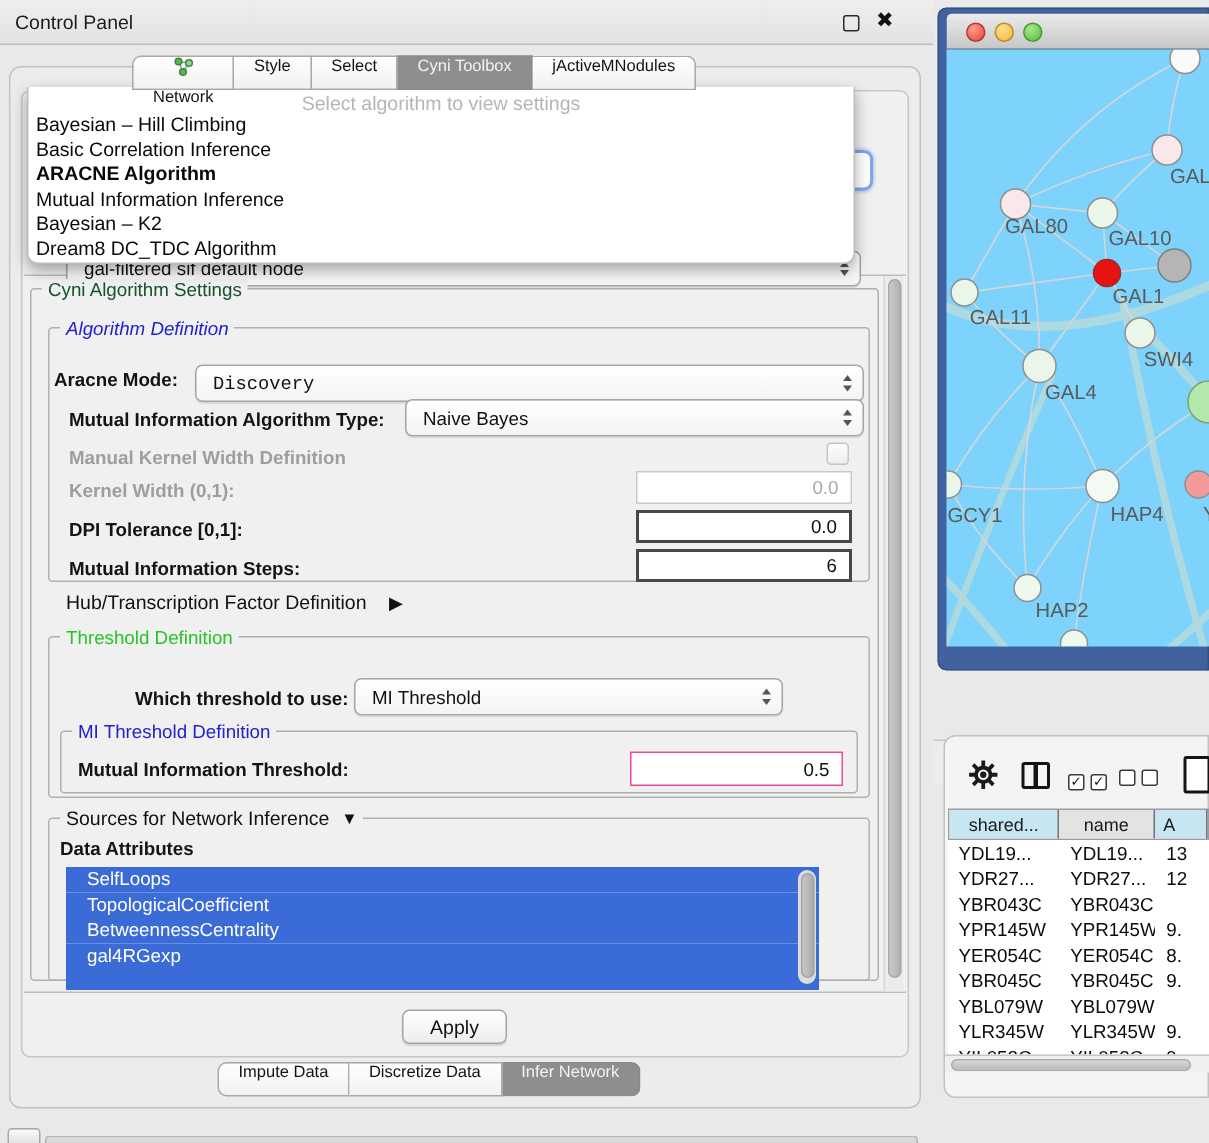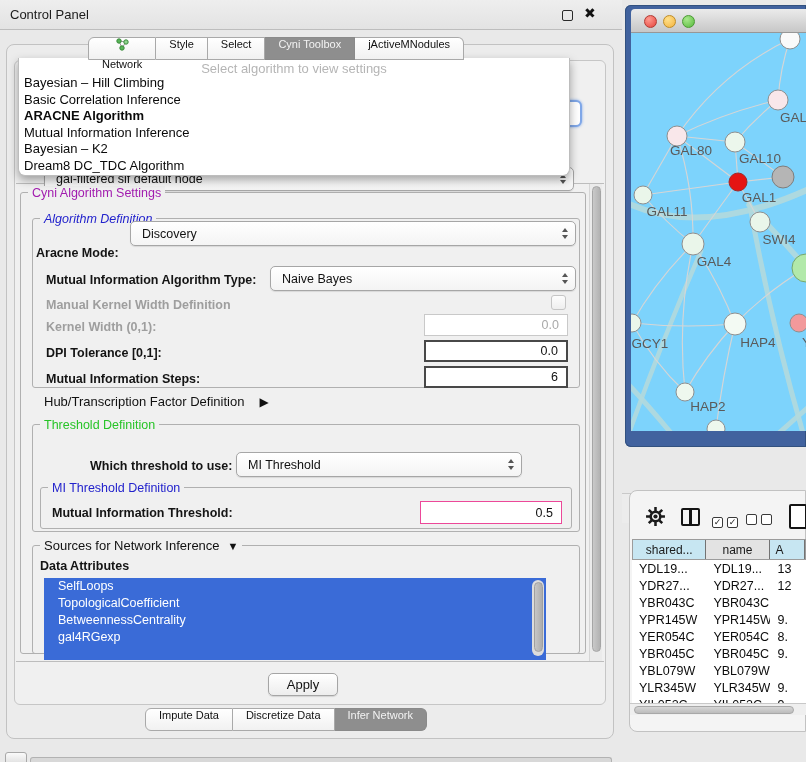--- a/index.html
+++ b/index.html
@@ -37,21 +37,21 @@
   .hidden-combo { left:44px; top:167px; width:530px; height:24px; z-index:2; color:#9a9a9a; }
   .focus-sliver { left:556px; top:100px; width:26px; height:27px; border:2px solid #7fa7e8; border-radius:6px; background:#fff;
                   box-shadow:0 0 3px #7fa7e8; z-index:2; }
 
   
   .viewport { left:16px; top:183px; width:588px; height:479px; background:#f0f0f0; border-top:1px solid #bdbdbd; border-bottom:1px solid #bdbdbd; z-index:3; }
   .vscroll { left:589px; top:184px; width:13px; height:477px; background:#ebebeb; border-left:1px solid #d6d6d6; z-index:4; }
   .vscroll .thumb { position:absolute; left:2px; top:2px; width:9px; height:466px; background:linear-gradient(90deg,#c9c9c9,#b2b2b2); border:1px solid #a5a5a5; border-radius:5px; }
 
   .group { position:absolute; border:1px solid #b0b0b0; border-radius:3px; z-index:3; }
-  .gtitle { position:absolute; font-size:12.5px; background:#f0f0f0; padding:0 4px; color:#a21caf; z-index:4; white-space:nowrap; }
+  .gtitle { position:absolute; font-size:12.5px; background:#f0f0f0; padding:0 4px; color:#14532d; z-index:4; white-space:nowrap; }
   .gtitle.blue { color:#2222cc; }
   .gtitle.green { color:#27c427; }
 
   .lbl { position:absolute; font-size:12.5px; font-weight:bold; color:#141414; white-space:nowrap; z-index:4; }
   .lbl.dis { color:#9e9e9e; }
   .plain { position:absolute; font-size:13px; font-weight:400; color:#111; white-space:nowrap; z-index:4; display:flex; align-items:center; gap:8px; }
   .tri { font-size:10px; color:#111; }
 
   .combo { position:absolute; background:linear-gradient(#ffffff,#f4f4f4); border:1px solid #a6a6a6; border-radius:5px;
            display:flex; align-items:center; font-size:12.5px; color:#111; padding-left:11px; box-shadow:0 1px 1px rgba(0,0,0,.10); z-index:4; }
@@ -174,21 +174,21 @@
       <div class="thumb"></div>
     </div>
 
   <div class="group" style="left:20px;top:192px;width:566px;height:462px;"></div>
   <div class="gtitle" style="left:28px;top:186px;">Cyni Algorithm Settings</div>
 
   <div class="group" style="left:32px;top:218px;width:548px;height:170px;"></div>
   <div class="gtitle blue" style="left:40px;top:212px;font-style:italic;">Algorithm Definition</div>
 
   <div class="lbl" style="left:36px;top:246px;">Aracne Mode:</div>
-  <div class="combo" style="left:130px;top:221px;width:446px;height:25px;">
+  <div class="combo" style="left:130px;top:243px;width:446px;height:25px;font-family:Liberation Mono, monospace;">
     <span>Discovery</span>
     <span class="stepper">
         <i class="up"></i>
         <i class="down"></i>
       </span>
   </div>
 
   <div class="lbl" style="left:46px;top:273px;">Mutual Information Algorithm Type:</div>
   <div class="combo" style="left:270px;top:266px;width:306px;height:25px;">
     <span>Naive Bayes</span>

